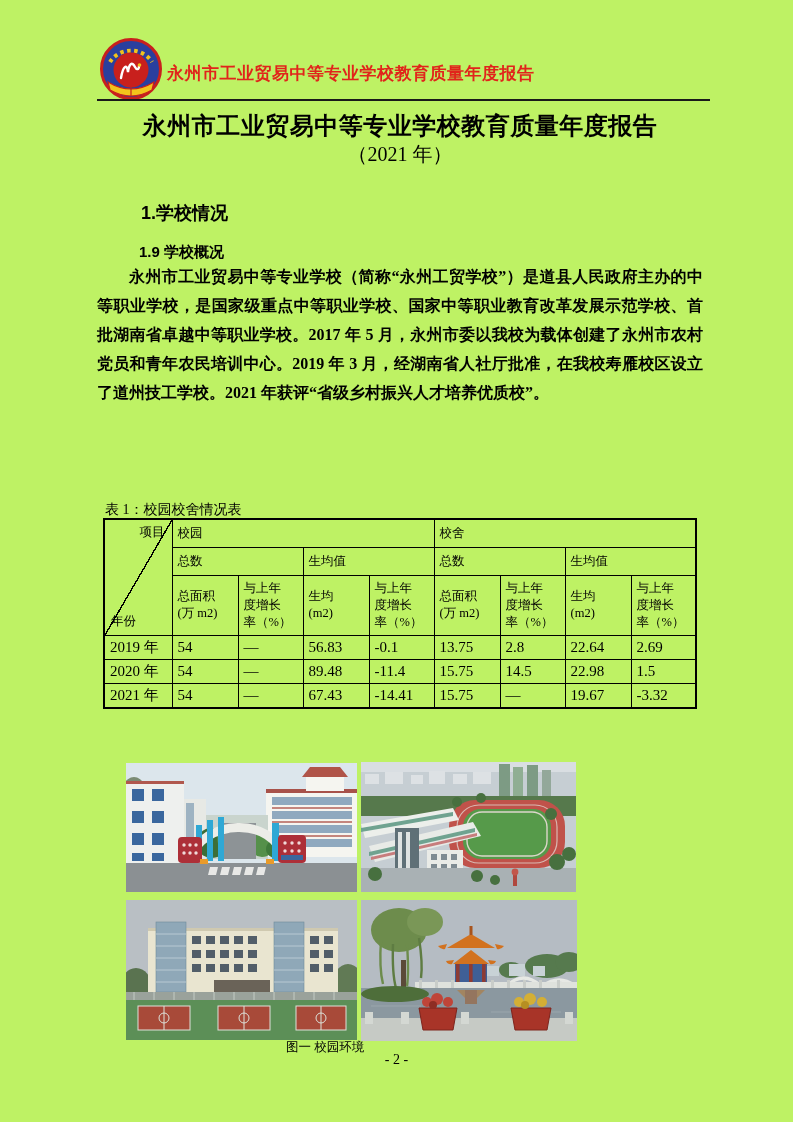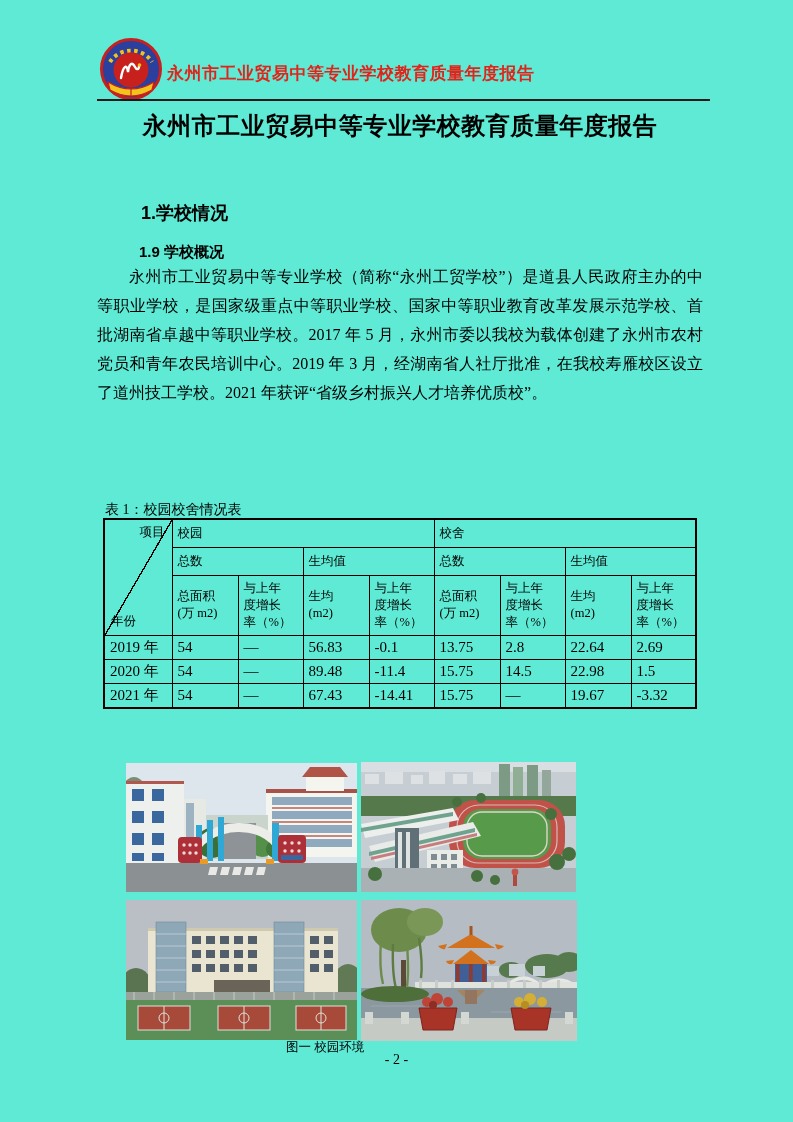--- a/index.html
+++ b/index.html
@@ -1,18 +1,18 @@
 <!DOCTYPE html>
 <html><head>
 <meta charset="utf-8">
 <style>
   * { box-sizing: border-box; margin: 0; padding: 0; }
   html,body { background: #ffffff; }
   .page {
-    position: relative; width: 793px; height: 1122px; background: #5eead4;
+    position: relative; width: 793px; height: 1122px; background: #bef264;
     font-family: "Liberation Serif", "DejaVu Serif", serif; color: #000;
     overflow: hidden; margin: 0 auto;
   }
 
   
   .logo { position: absolute; left: 98px; top: 38px; width: 66px; height: 66px; }
   .header-band-title {
     position: absolute; left: 167px; top: 62px; font-size: 17px; font-weight: bold;
     color: #e1241b; letter-spacing: 0.5px;
     font-family: "Liberation Sans", "DejaVu Sans", sans-serif;
@@ -36,21 +36,21 @@
   .h2 {
     position: absolute; left: 139px; top: 243px; font-size: 15px; font-weight: bold;
     font-family: "Liberation Sans", "DejaVu Sans", sans-serif;
   }
 
   
   .bodytext {
     position: absolute; left: 97px; top: 262px; width: 606px;
     font-size: 16px; line-height: 29px; text-align: justify;
   }
-  .bodytext p { text-indent: 32px; }
+  .bodytext p { text-indent: 32px; font-weight: bold; }
 
   
   .tbl-caption { position: absolute; left: 105px; top: 501px; font-size: 14px; }
   table.campus {
     position: absolute; left: 103px; top: 518px; width: 592px;
     border-collapse: collapse; table-layout: fixed;
     border: 2px solid #000; font-size: 12.5px;
   }
   table.campus th, table.campus td {
     border: 1px solid #000; font-weight: normal; text-align: left;
@@ -97,20 +97,21 @@
       <path d="M23,40 C25,28 29,25 30,34 C31,26 34,23 37,29 C38.5,32 41,32 41,28" fill="none" stroke="#ffffff" stroke-width="2.4" stroke-linecap="round"></path>
       <circle cx="41.5" cy="27" r="1.8" fill="#f2c31c"></circle>
       <path d="M10,44 Q33,58 56,44 L54,52 Q33,64 12,52 Z" fill="#f2c31c" stroke="#c8201d" stroke-width="1.2"></path>
       <path d="M33,48 L33,58" stroke="#c8201d" stroke-width="1.2"></path>
     </svg>
   </div>
   <div class="header-band-title">永州市工业贸易中等专业学校教育质量年度报告</div>
   <div class="header-rule"></div>
 
   <div class="doc-title">永州市工业贸易中等专业学校教育质量年度报告</div>
+  <div class="doc-subtitle">（2021 年）</div>
   <div class="h1">1.学校情况</div>
   <div class="h2">1.9 学校概况</div>
 
   <div class="bodytext">
     <p>永州市工业贸易中等专业学校（简称“永州工贸学校”）是道县人民政府主办的中等职业学校，是国家级重点中等职业学校、国家中等职业教育改革发展示范学校、首批湖南省卓越中等职业学校。2017 年 5 月，永州市委以我校为载体创建了永州市农村党员和青年农民培训中心。2019 年 3 月，经湖南省人社厅批准，在我校寿雁校区设立了道州技工学校。2021 年获评“省级乡村振兴人才培养优质校”。</p>
   </div>
 
   <div class="tbl-caption">表 1：校园校舍情况表</div>
   <table class="campus">
     <colgroup>

